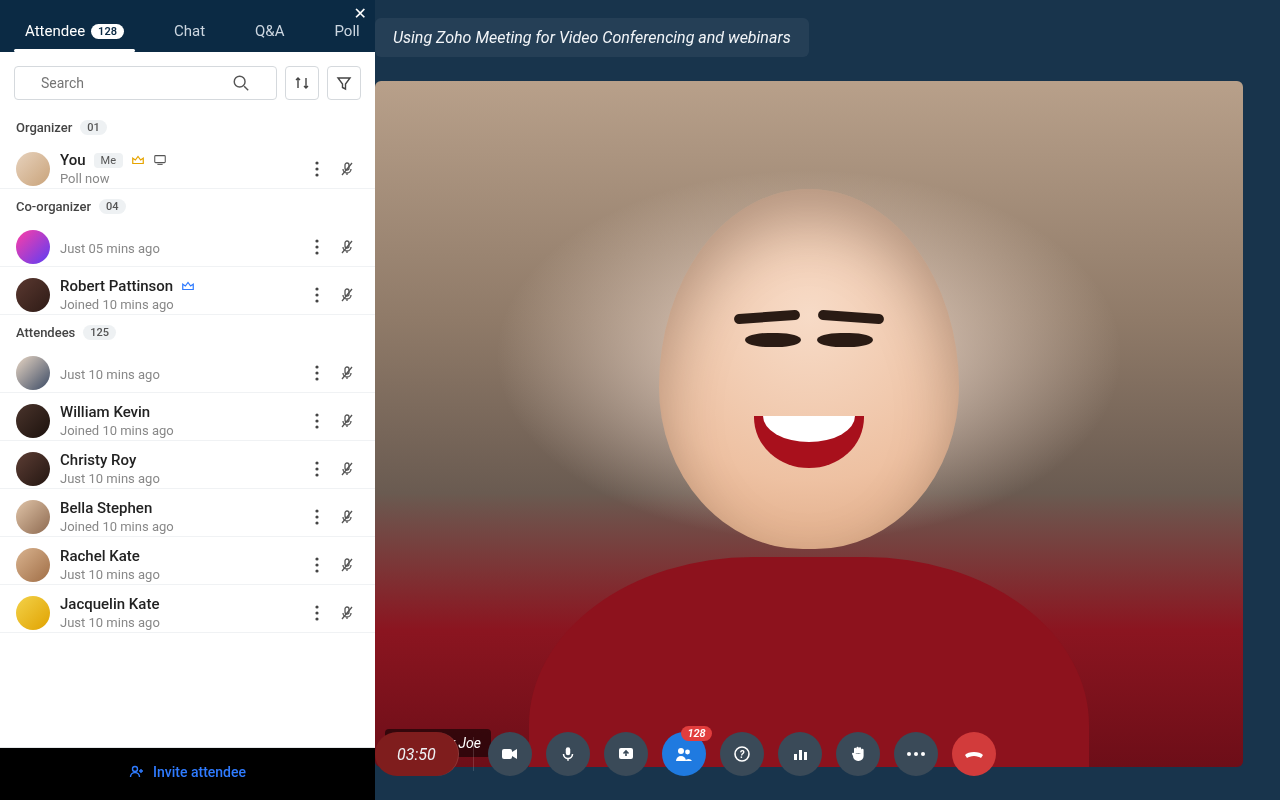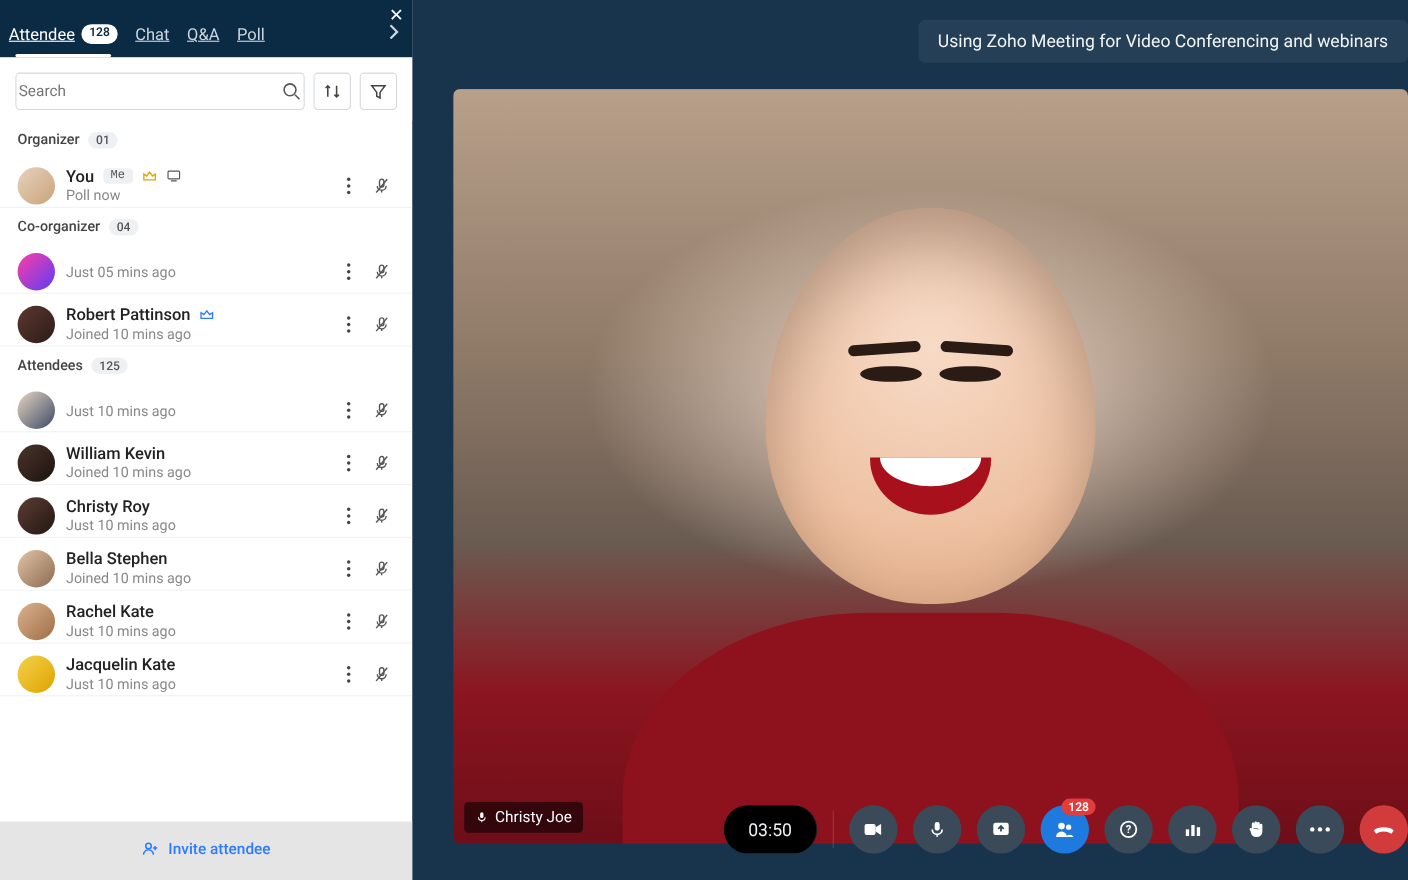--- a/index.html
+++ b/index.html
@@ -3,28 +3,28 @@
 <meta charset="utf-8">
 <style>
   * { box-sizing: border-box; margin: 0; padding: 0; font-family: -apple-system, BlinkMacSystemFont, "Segoe UI", Roboto, sans-serif; }
   body { width: 1280px; height: 800px; overflow: hidden; display: flex; background: #1e3a52; }
   
   
   .sidebar { width: 375px; height: 800px; background: #fff; position: relative; display: flex; flex-direction: column; }
   .sidebar-header { background: #0b2a44; color: #fff; position: relative; }
   .close-btn { position: absolute; top: 4px; right: 8px; color: #fff; font-size: 16px; cursor: pointer; }
   .tabs { display: flex; align-items: center; padding: 14px 0 0 0; gap: 0; }
-  .tab { padding: 8px 8px 12px; color: #ccd6e0; font-size: 15px; display: flex; gap: 6px; cursor: pointer; position: relative; text-decoration: underline; }
+  .tab { padding: 8px 25px 12px; color: #ccd6e0; font-size: 15px; display: flex; align-items: center; gap: 6px; cursor: pointer; position: relative; }
   .tab.active { color: #fff; }
   .tab.active::after { content: ""; position: absolute; bottom: 0; left: 14px; right: 14px; height: 3.5px; background: #fff; border-radius: 2px; }
   .tab-badge { background: #fff; color: #0b2a44; border-radius: 10px; font-size: 11px; font-weight: 600; padding: 1px 7px; }
   .tabs-arrow { margin-left: auto; padding: 0 12px 8px 0; }
   
   .search-row { display: flex; gap: 8px; padding: 14px 14px 10px; background: #fff; }
-  .search-box { flex: 1; border: 1px solid #d5d9dd; border-radius: 4px; display: flex; align-items: center; padding: 0 2px; height: 34px; }
+  .search-box { flex: 1; border: 1px solid #d5d9dd; border-radius: 4px; display: flex; align-items: center; padding: 0 26px; height: 34px; }
   .search-box input { border: none; outline: none; flex: 1; font-size: 14px; color: #555; }
   .icon-btn { width: 34px; height: 34px; border: 1px solid #d5d9dd; border-radius: 4px; display: flex; align-items: center; justify-content: center; cursor: pointer; background: #fff; }
   
   .list { flex: 1; overflow-y: auto; padding: 0 0 0 0; }
   .section-hdr { display: flex; align-items: center; gap: 8px; padding: 10px 16px 6px; font-size: 13px; color: #444; font-weight: 500; }
   .count-pill { background: #eef1f3; color: #555; border-radius: 10px; font-size: 11px; padding: 1px 7px; }
   
   .person-row { display: flex; align-items: center; padding: 10px 16px 2px 16px; border-bottom: 1px solid #f0f2f4; }
   .avatar { width: 34px; height: 34px; border-radius: 50%; background: linear-gradient(135deg,#b0b6bd,#7a8491); flex-shrink: 0; margin-right: 10px; background-size: cover; background-position: center; }
   .av1 { background: linear-gradient(135deg,#e7d2bd,#c9a37a); }
@@ -33,29 +33,29 @@
   .av4 { background: linear-gradient(135deg,#e8d6c4,#3b4a64); }
   .av5 { background: linear-gradient(135deg,#4a342c,#1c120d); }
   .av6 { background: linear-gradient(135deg,#5c3d34,#231611); }
   .av7 { background: linear-gradient(135deg,#e0c4a8,#8e6a50); }
   .av8 { background: linear-gradient(135deg,#d9b38f,#a06e46); }
   .av9 { background: linear-gradient(135deg,#f3d24a,#e0a200); }
   
   .person-meta { flex: 1; min-width: 0; }
   .name-line { display: flex; align-items: center; gap: 8px; }
   .name { font-size: 15px; color: #222; font-weight: 500; }
-  .me-badge { background: #eef1f3; color: #555; font-size: 11px; padding: 1px 7px; border-radius: 4px; font-family: Liberation Mono, monospace; }
+  .me-badge { background: #eef1f3; color: #555; font-size: 11px; padding: 1px 7px; border-radius: 4px; }
   .status { font-size: 13px; color: #888; margin-top: 2px; }
   .row-actions { display: flex; align-items: center; gap: 20px; margin-right: 4px; }
   
-  .invite-bar { border-top: 1px solid #e5e8ea; background: #e5e5e5; padding: 16px 0; text-align: center; }
+  .invite-bar { border-top: 1px solid #e5e8ea; background: #000000; padding: 16px 0; text-align: center; }
   .invite-link { color: #2f7bff; font-size: 14px; font-weight: 500; display: inline-flex; align-items: center; gap: 8px; cursor: pointer; }
   
   
-  .main { flex: 1; height: 800px; position: relative; background: #18344c; display: flex; flex-direction: column; align-items: flex-end; }
+  .main { flex: 1; height: 800px; position: relative; background: #18344c; display: flex; flex-direction: column; align-items: flex-start; font-style: italic; }
   .title-pill { margin-top: 18px; background: rgba(255,255,255,0.06); color: #f2f5f8; font-size: 16px; padding: 10px 18px; border-radius: 6px; }
   
   .video { position: relative; margin-top: 24px; width: 868px; height: 686px; border-radius: 6px; overflow: hidden; background:
     radial-gradient(ellipse 60% 45% at 50% 40%, rgba(255,234,220,0.9) 0%, rgba(255,234,220,0) 60%),
     linear-gradient(180deg,#b8a08a 0%, #8f7a68 35%, #6a5b51 60%, #8b1520 80%, #6d0e18 100%);
   }
   .speaker-tag { position: absolute; left: 10px; bottom: 10px; background: rgba(0,0,0,0.55); color: #fff; font-size: 14px; padding: 6px 10px; border-radius: 4px; display: flex; align-items: center; gap: 6px; }
   
   
   .face { position: absolute; left: 50%; top: 42%; transform: translate(-50%,-50%); width: 300px; height: 360px; border-radius: 50% 50% 48% 48% / 55% 55% 45% 45%; background: radial-gradient(circle at 50% 35%, #f7dbc7 0%, #eec1a2 60%, #d9a37d 100%); box-shadow: 0 30px 60px rgba(0,0,0,0.25) inset; }
@@ -64,21 +64,21 @@
   .mouth { position: absolute; left: 50%; top: 63%; transform: translateX(-50%); width: 110px; height: 52px; background: #a8101c; border-radius: 0 0 60px 60px / 0 0 55px 55px; }
   .teeth { position: absolute; left: 50%; top: 63%; transform: translateX(-50%); width: 92px; height: 26px; background: #fff; border-radius: 0 0 46px 46px / 0 0 26px 26px; }
   .eye { position: absolute; top: 40%; width: 56px; height: 14px; background: #2a1b14; border-radius: 50% / 60%; }
   .eye.l { left: 38%; transform: translateX(-50%); }
   .eye.r { left: 62%; transform: translateX(-50%); }
   .brow { position: absolute; top: 34%; width: 66px; height: 10px; background: #2a1b14; border-radius: 6px; }
   .brow.l { left: 36%; transform: translateX(-50%) rotate(-4deg); }
   .brow.r { left: 64%; transform: translateX(-50%) rotate(4deg); }
   
   .controls { position: absolute; bottom: 24px; display: flex; align-items: center; gap: 14px; }
-  .timer { background: #000000; color: #eef2f5; font-size: 16px; padding: 0 22px; height: 44px; border-radius: 22px; display: flex; align-items: center; border-right: 1px solid rgba(255,255,255,0.12); }
+  .timer { background: #7f1d1d; color: #eef2f5; font-size: 16px; padding: 0 22px; height: 44px; border-radius: 22px; display: flex; align-items: center; border-right: 1px solid rgba(255,255,255,0.12); }
   .divider-v { width: 1px; height: 34px; background: rgba(255,255,255,0.15); }
   .ctl { width: 44px; height: 44px; border-radius: 50%; background: #3a4a58; display: flex; align-items: center; justify-content: center; cursor: pointer; position: relative; }
   .ctl.blue { background: #1f7ae0; }
   .ctl.red { background: #d23b3b; }
   .badge-count { position: absolute; top: -6px; right: -6px; background: #e13d3d; color: #fff; font-size: 11px; font-weight: 600; padding: 1px 6px; border-radius: 10px; }
   
   svg { display: block; }
 </style>
 </head>
 <body>

